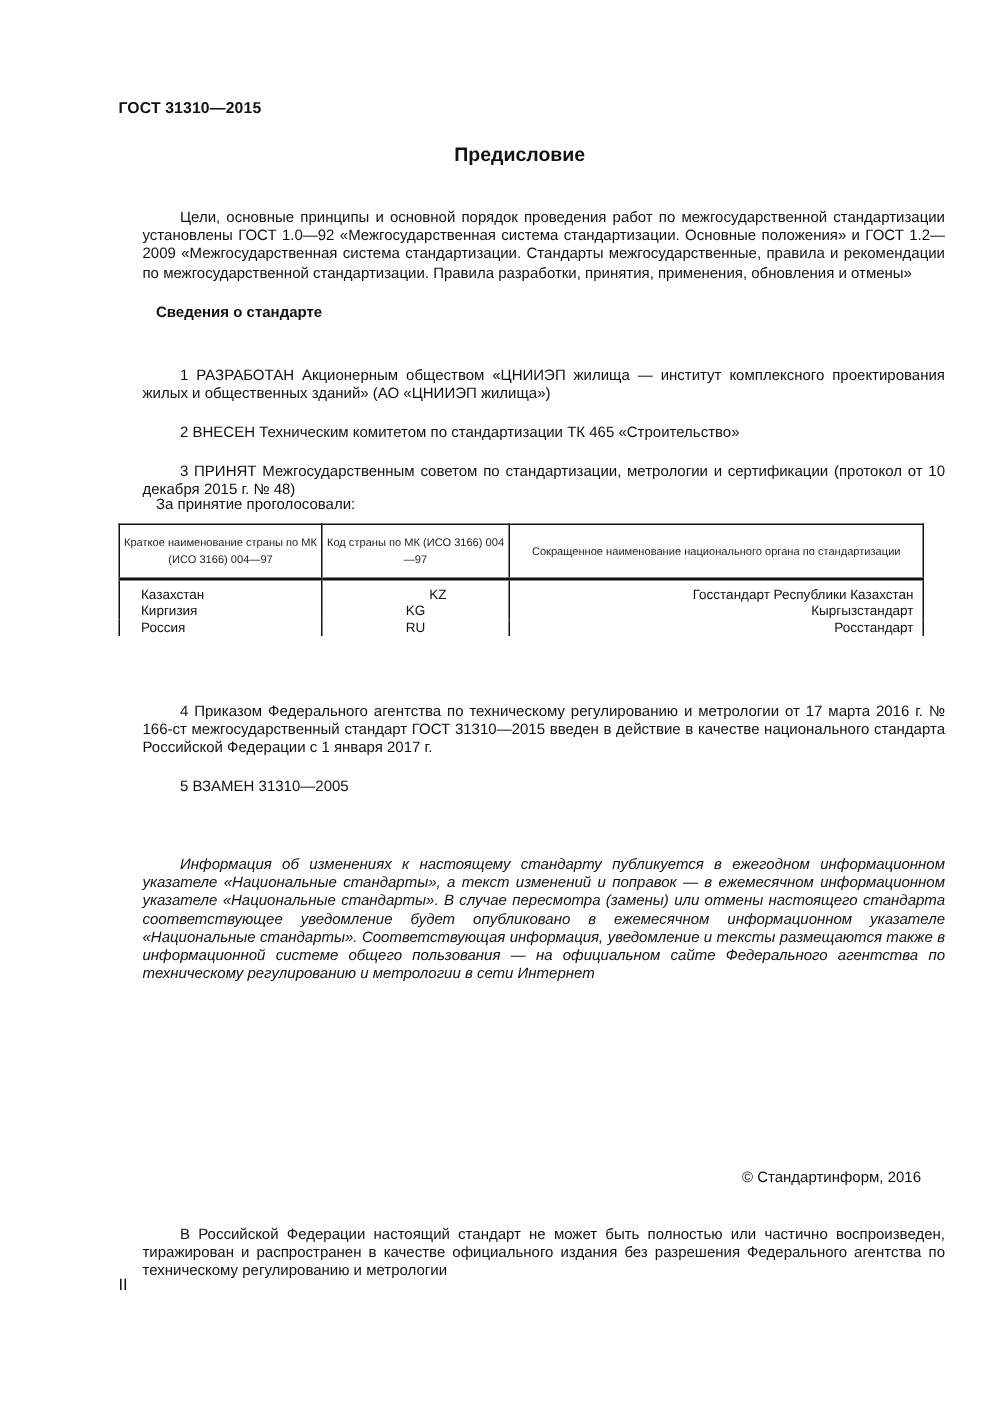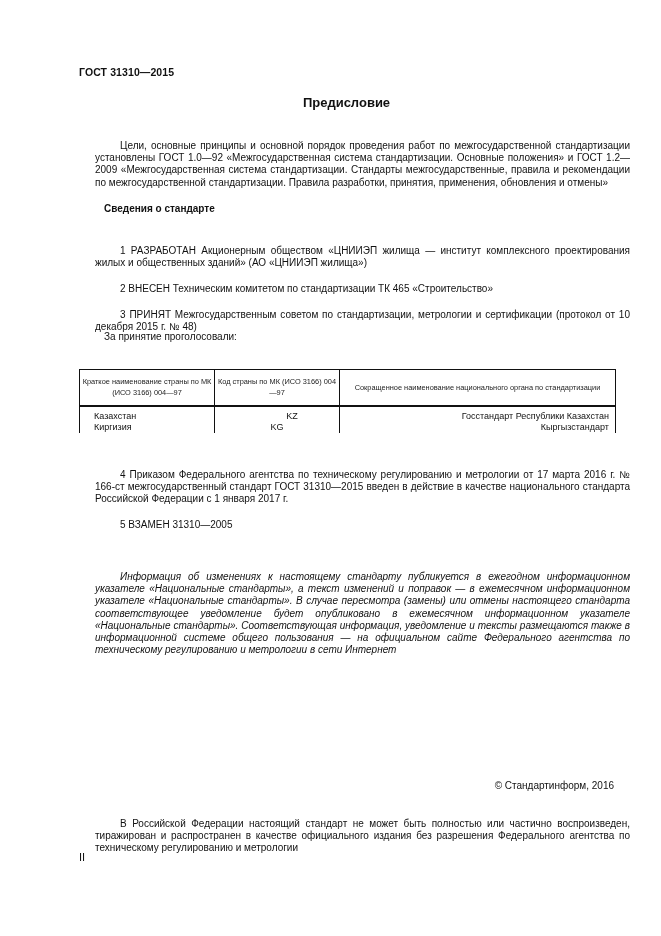--- a/index.html
+++ b/index.html
@@ -18,21 +18,21 @@
     .para {
       left: 79px; width: 535px; font-size: 10px; line-height: 12.2px;
       text-align: justify; text-indent: 25px; margin: 16px;
     }
     .heading {
       left: 104px; font-size: 10px; font-weight: bold;
     }
     .italic { font-style: italic; }
     table.vote {
       position: absolute; left: 79px; top: 349px; width: 536px;
-      border-collapse: collapse; font-size: 9px; table-layout: fixed; margin-top: 20px;
+      border-collapse: collapse; font-size: 9px; table-layout: fixed;
     }
     table.vote th {
       font-weight: normal; font-size: 7.4px; line-height: 11px; color: #222;
       border: 1px solid #111; border-bottom: 2px solid #111;
       padding: 6px 2px 7px 2px; text-align: center; vertical-align: middle;
     }
     table.vote td {
       border-left: 1px solid #111; border-right: 1px solid #111;
       font-size: 9px; line-height: 11px; padding: 0 6px; color: #111;
     }
@@ -82,20 +82,25 @@
     <tr class="first">
       <td class="c1">Казахстан</td>
       <td class="c2">KZ</td>
       <td class="c3">Госстандарт Республики Казахстан</td>
     </tr>
     <tr>
       <td class="c1">Киргизия</td>
       <td class="c2">KG</td>
       <td class="c3">Кыргызстандарт</td>
     </tr>
+    <tr>
+      <td class="c1">Россия</td>
+      <td class="c2">RU</td>
+      <td class="c3">Росстандарт</td>
+    </tr>
   </tbody>
 </table>
 
 <p class="abs para" style="top:453px;">4 Приказом Федерального агентства по техническому регулированию и метрологии от 17 марта 2016 г. № 166-ст межгосударственный стандарт ГОСТ 31310—2015 введен в действие в качестве национального стандарта Российской Федерации с 1 января 2017 г.</p>
 
 <p class="abs para" style="top:503px;">5 ВЗАМЕН 31310—2005</p>
 
 <p class="abs para italic" style="top:555px;">Информация об изменениях к настоящему стандарту публикуется в ежегодном информационном указателе «Национальные стандарты», а текст изменений и поправок — в ежемесячном информационном указателе «Национальные стандарты». В случае пересмотра (замены) или отмены настоящего стандарта соответствующее уведомление будет опубликовано в ежемесячном информационном указателе «Национальные стандарты». Соответствующая информация, уведомление и тексты размещаются также в информационной системе общего пользования — на официальном сайте Федерального агентства по техническому регулированию и метрологии в сети Интернет</p>
 
 <div class="abs copyright">© Стандартинформ, 2016</div>

